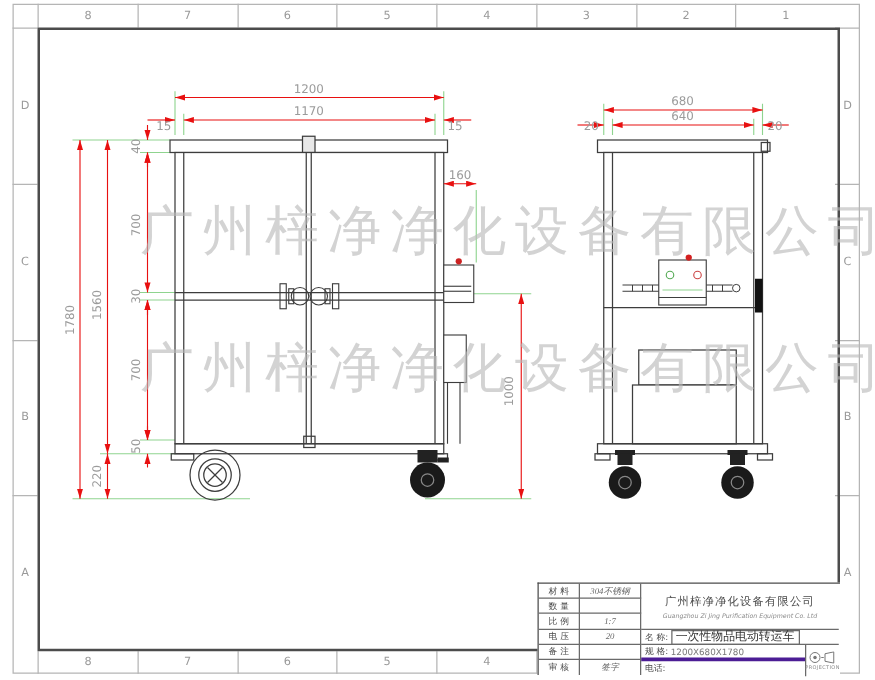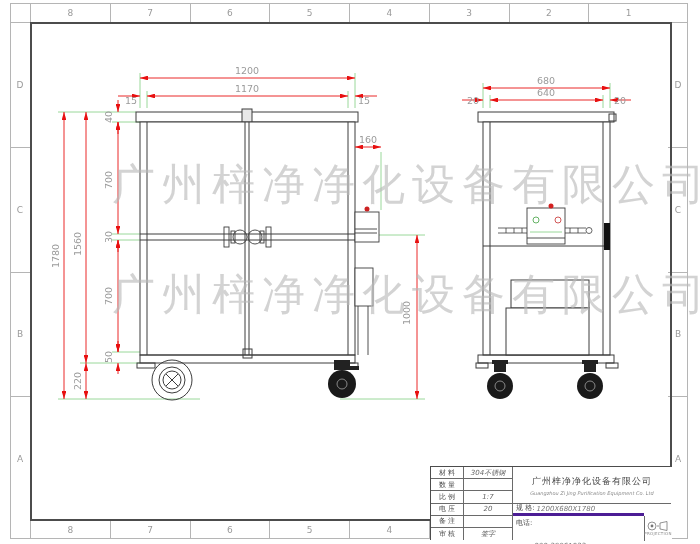--- a/index.html
+++ b/index.html
@@ -25,36 +25,36 @@
   
   .watermark{font-size:43px;letter-spacing:7px;white-space:nowrap;color:#b9b9b9;
              opacity:.62;z-index:5;pointer-events:none;}
   
   .tblock{left:430px;top:466px;width:242px;height:74px;z-index:6;background:#fff;
           border-left:1px solid #4c4c4c;border-top:1px solid #4c4c4c;box-sizing:border-box;
           display:grid;grid-template-columns:33px 49px 158px;grid-template-rows:repeat(6,1fr);
           font-size:7px;color:#4a4a4a;}
   .tb-cell{border-right:1px solid #6a6a6a;border-bottom:1px solid #6a6a6a;
            display:flex;align-items:center;justify-content:center;overflow:hidden;white-space:nowrap;}
-  .tb-val{font-style:italic;color:#666;}
+  .tb-val{font-style:italic;color:#666;font-family:Liberation Serif, serif;}
   .tb-right{grid-column:3;grid-row:1/7;display:grid;
             grid-template-columns:131px 27px;grid-template-rows:37px 12.4px 12.3px 12.3px;}
   .company{grid-column:1/3;border-bottom:1px solid #6a6a6a;display:flex;flex-direction:column;
            align-items:center;justify-content:center;}
   .company-cn{font-size:9px;color:#4a4a4a;letter-spacing:1px;}
   .company-en{font-size:5px;font-style:italic;color:#8a8a8a;margin-top:2px;}
   .name-row{grid-column:1/3;border-bottom:1px solid #6a6a6a;display:flex;align-items:center;padding-left:3px;}
   .name-label{font-size:7px;}
   .name-value{font-size:9.5px;color:#333;border:1px solid #6a6a6a;padding:0 3px;margin-left:2px;line-height:10px;}
   .spec-row{grid-column:1;border-bottom:3px solid #4c1d95;display:flex;align-items:flex-end;padding-left:3px;}
   .phone-row{grid-column:1;display:flex;align-items:center;padding-left:3px;}
   .proj-box{grid-column:2;grid-row:3/5;border-left:1px solid #6a6a6a;display:flex;flex-direction:column;
             align-items:center;justify-content:center;}
   .proj-label{font-size:4px;color:#8a8a8a;letter-spacing:.3px;}
-  .ital{font-style:italic;color:#777;margin-left:2px;font-size:7px;margin-top:46px;}
+  .ital{color:#777;margin-left:2px;font-size:7px;margin-top:46px;}
 </style>
 </head>
 <body>
 
 <div class="abs outer"></div>
 
 <div class="abs band-top">
   <div class="band-corner"></div>
   <div class="ref-cell">8</div>
   <div class="ref-cell">7</div>
@@ -286,20 +286,24 @@
   <div class="tb-cell tb-val" style="grid-row:5"></div>
 
   <div class="tb-cell" style="grid-row:6;border-bottom:none">审 核</div>
   <div class="tb-cell tb-val" style="grid-row:6;border-bottom:none">签字</div>
 
   <div class="tb-right">
     <div class="company">
       <div class="company-cn">广州梓净净化设备有限公司</div>
       <div class="company-en">Guangzhou Zi Jing Purification Equipment Co. Ltd</div>
     </div>
+    <div class="name-row">
+      <span class="name-label">名  称:</span>
+      <span class="name-value">一次性物品电动转运车</span>
+    </div>
     <div class="spec-row">
       <span>规  格:</span>
       <span class="ital">1200X680X1780</span>
     </div>
     <div class="proj-box">
       <svg width="22" height="10" viewBox="0 0 22 10">
         <circle cx="5" cy="5" r="4" fill="none" stroke="#777" stroke-width="0.8"></circle>
         <circle cx="5" cy="5" r="1.4" fill="#777"></circle>
         <line x1="10" y1="5" x2="12" y2="5" stroke="#777" stroke-width="0.8"></line>
         <path d="M13,2 L20,0.5 L20,9.5 L13,8 z" fill="none" stroke="#777" stroke-width="0.8"></path>

